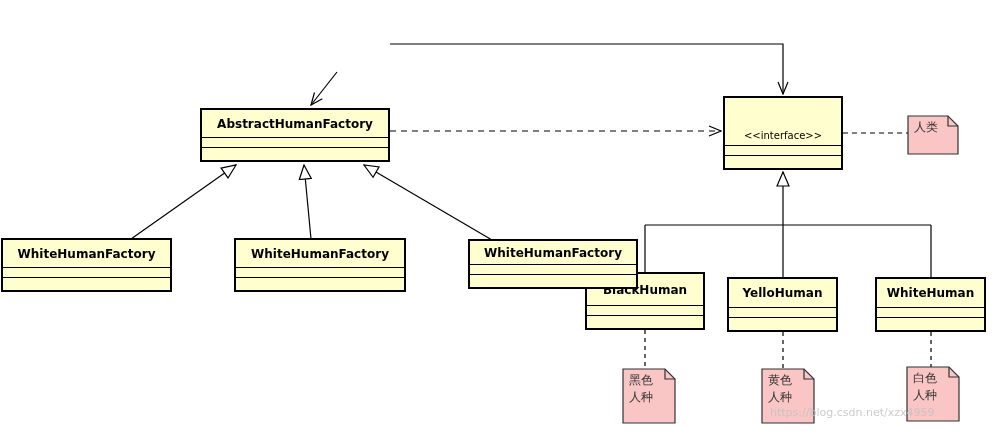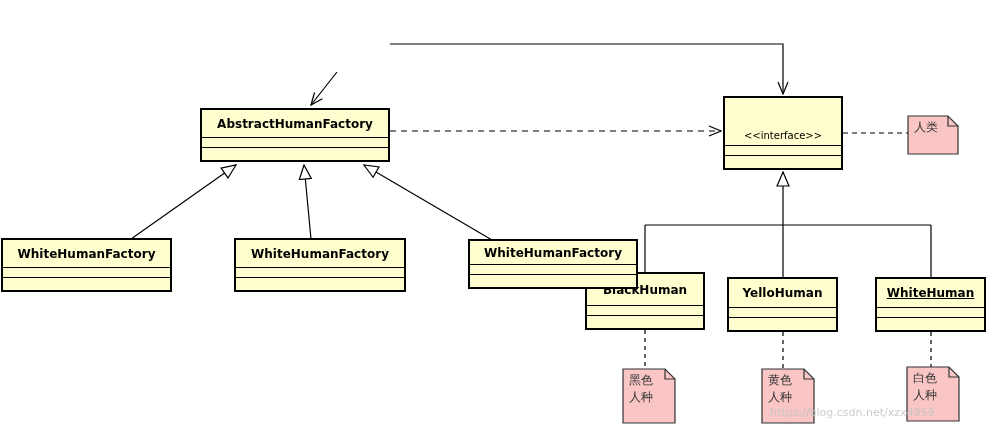--- a/index.html
+++ b/index.html
@@ -139,21 +139,21 @@
     <div class="cmp attrs"></div>
     <div class="cmp methods"></div>
   </div>
 
   <div class="uml-class" style="left:727px;top:277px;width:111px;height:55px;">
     <div class="cls-name">YelloHuman</div>
     <div class="cmp attrs"></div>
     <div class="cmp methods"></div>
   </div>
 
-  <div class="uml-class" style="left:875px;top:277px;width:111px;height:55px;text-decoration:underline;">
+  <div class="uml-class" style="left:875px;top:277px;width:111px;height:55px;">
     <div class="cls-name">WhiteHuman</div>
     <div class="cmp attrs"></div>
     <div class="cmp methods"></div>
   </div>
 
   <div class="note-text note-renlei-text" style="left:908px;top:116px;width:50px;height:38px;">人类</div>
   <div class="note-text" style="left:623px;top:369px;width:52px;height:42px;">黑色
 人种</div>
   <div class="note-text" style="left:762px;top:369px;width:52px;height:38px;">黄色
 人种</div>

